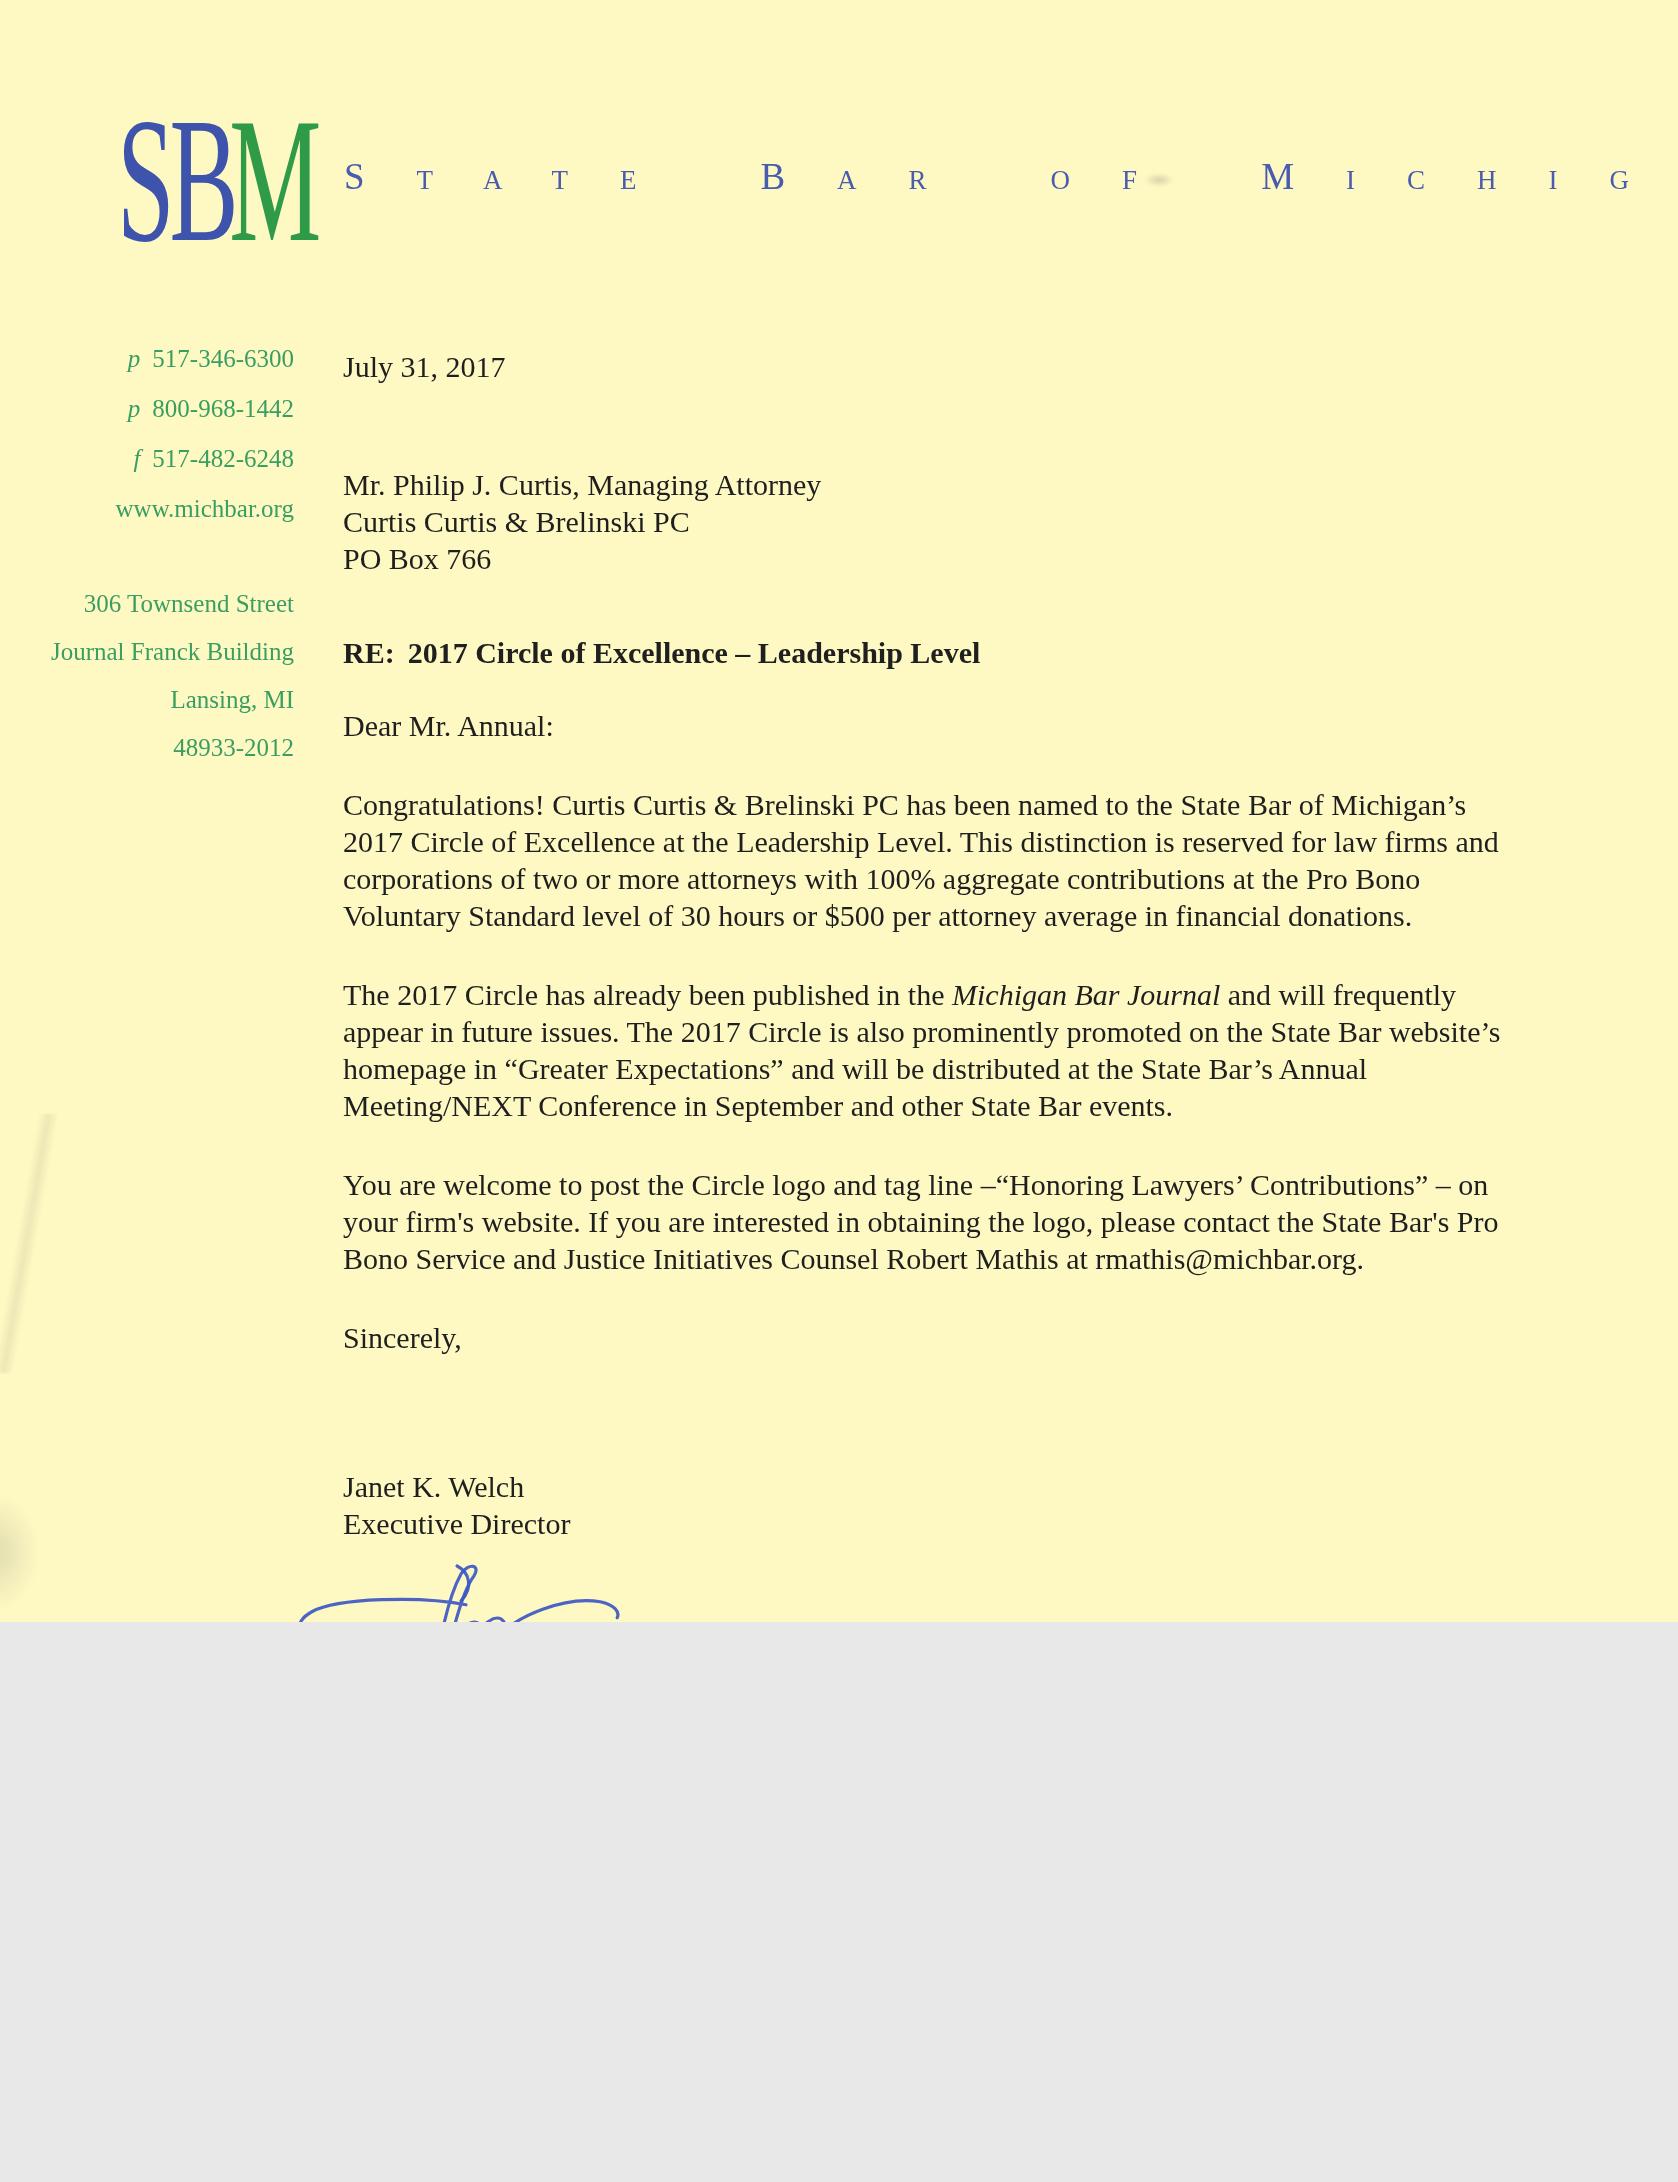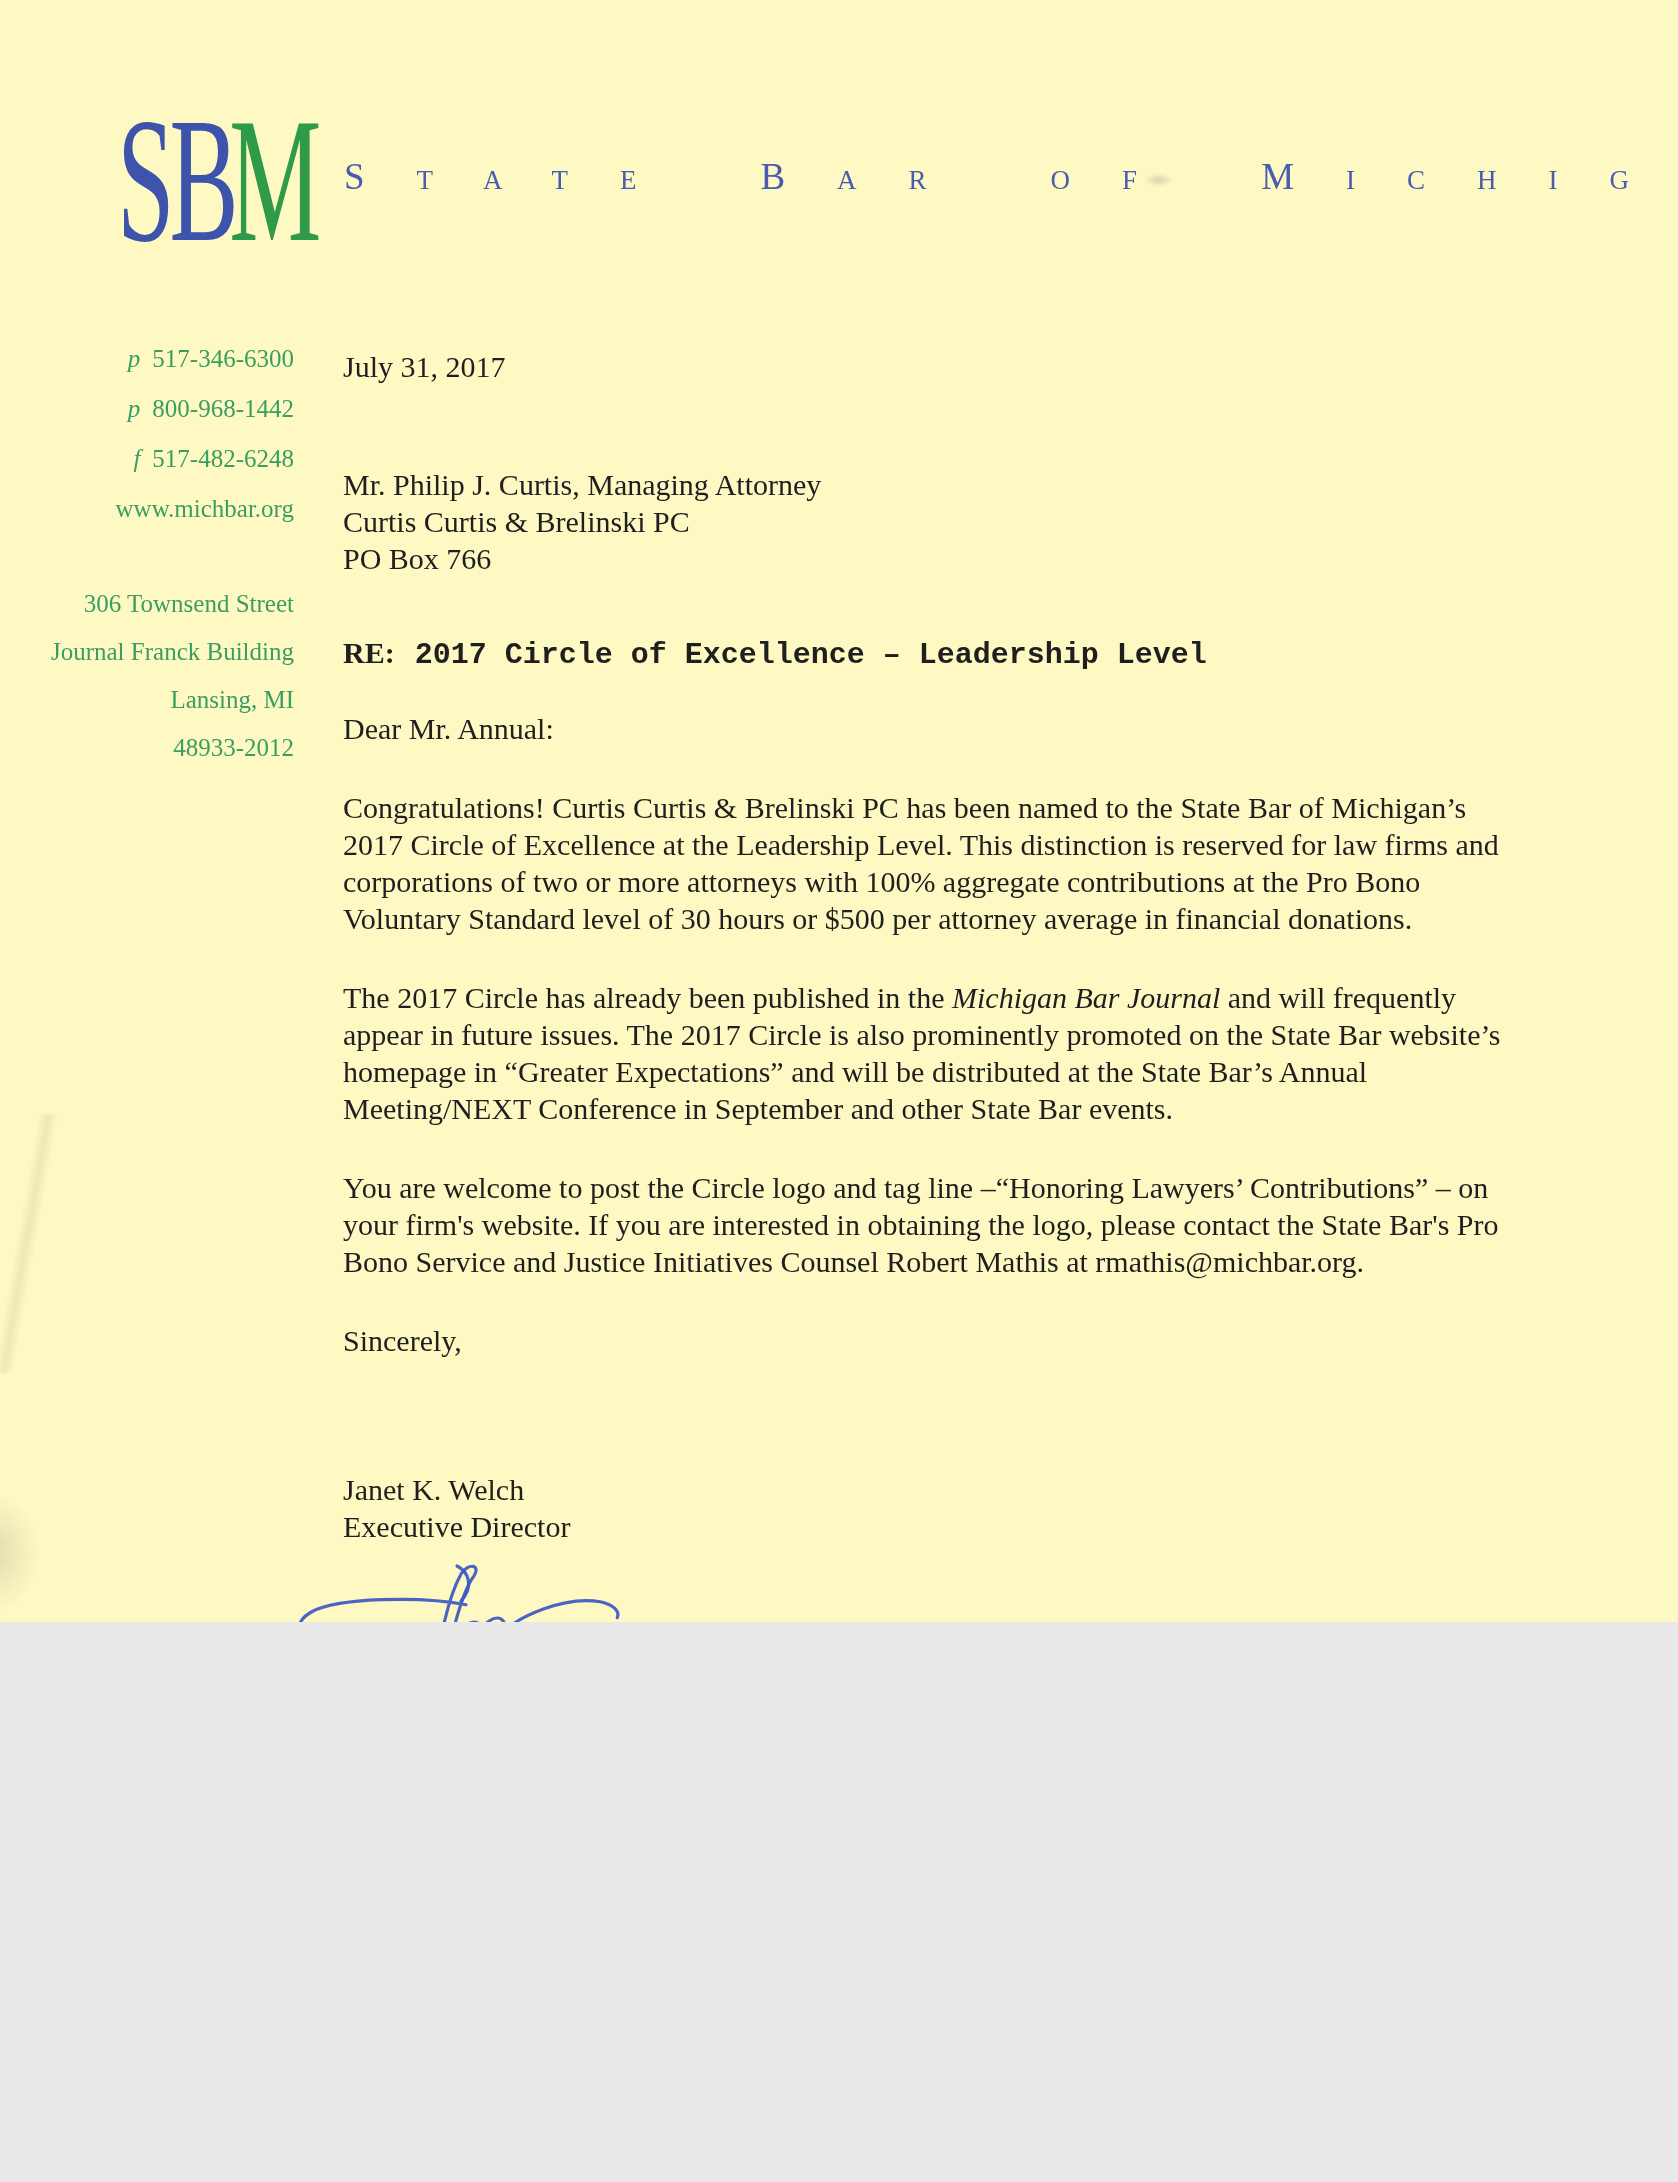--- a/index.html
+++ b/index.html
@@ -46,21 +46,21 @@
 
   
   .letter{
     position:absolute;left:343px;top:348px;width:1179px;
     font-size:30px;line-height:37px;
   }
   .letter p{margin:0;}
   .date-line{margin-bottom:81px !important;}
   .recipient{margin-bottom:57px;}
   .re-line{font-weight:bold;margin-bottom:36px !important;white-space:nowrap;}
-  .re-text{margin-left:20px;font-family:Liberation Mono, monospace;}
+  .re-text{margin-left:13px;}
   .salutation{margin-bottom:42px !important;}
   .para{margin-bottom:42px !important;text-align:left;}
   .closing{margin-bottom:0 !important;}
   .signer-block{margin-top:112px;}
   .journal{font-style:italic;}
 
   
   .signature{
     position:absolute;left:282px;top:1560px;width:370px;height:194px;
     pointer-events:none;

